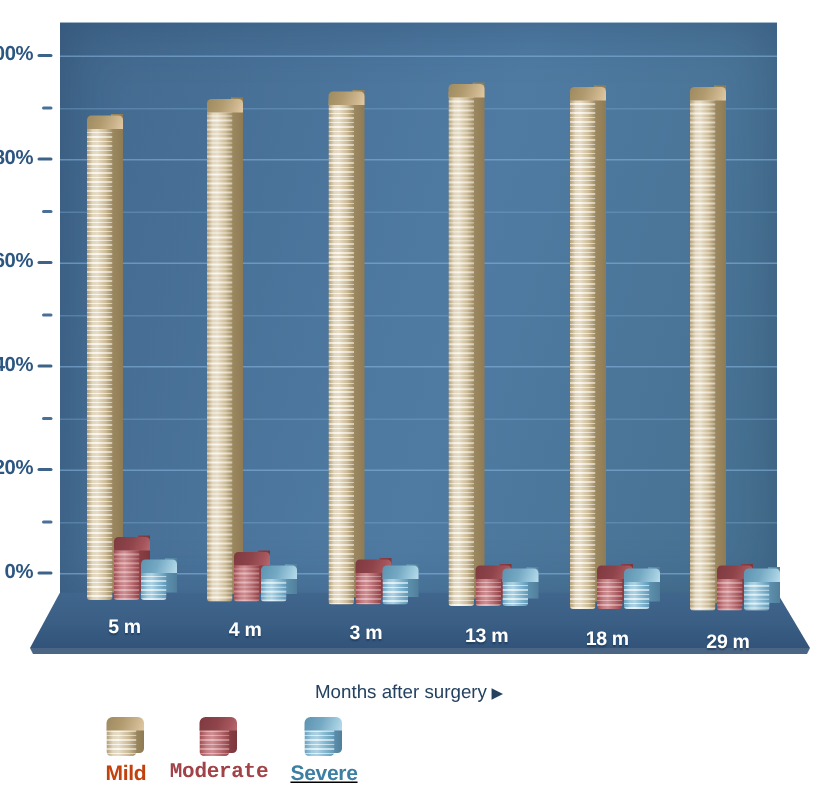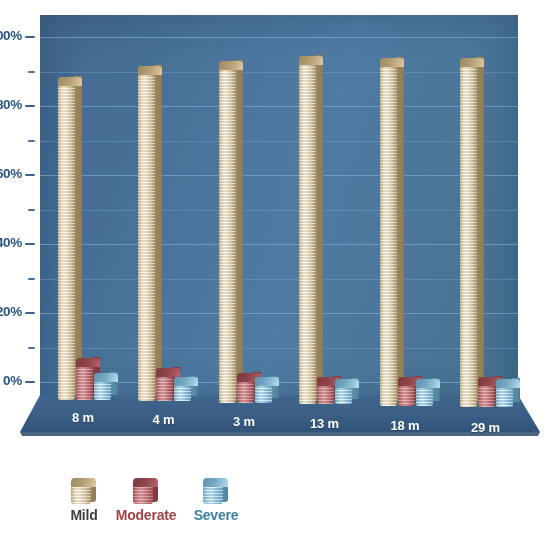--- a/index.html
+++ b/index.html
@@ -167,21 +167,21 @@
       <div class="bar moderate" title="Moderate — 3 m: 7%" style="left: 76px; top: 357.85px; width: 17px; height: 42.15px;">
         <div class="side" style="left: 16px; height: 38.15px;"></div>
         <div class="face" style="height: 37.15px;"></div>
         <div class="cap" style="top: 0px; width: 24px;"></div>
       </div>
       <div class="bar severe" title="Severe — 3 m: 2.5%" style="left: 94px; top: 373.375px; width: 17px; height: 26.625px;">
         <div class="side" style="left: 16px; height: 22.625px;"></div>
         <div class="face" style="height: 21.625px;"></div>
         <div class="cap" style="top: 0px; width: 24px;"></div>
       </div>
-      <div class="catlabel" style="left: 44px; top: 410px; width: 78px;">8 m</div>
+      <div class="catlabel" style="left: 44px; top: 410px; width: 78px;">5 m</div>
       <div class="bar mild" title="Mild — 6 m: 91.5%" style="left: 138.467px; top: 66.325px; width: 17px; height: 335.075px;">
         <div class="side" style="left: 16px; height: 331.075px;"></div>
         <div class="face" style="height: 330.075px;"></div>
         <div class="cap" style="top: 0px; width: 24px;"></div>
       </div>
       <div class="bar moderate" title="Moderate — 6 m: 4%" style="left: 156.467px; top: 368.2px; width: 17px; height: 33.2px;">
         <div class="side" style="left: 16px; height: 29.2px;"></div>
         <div class="face" style="height: 28.2px;"></div>
         <div class="cap" style="top: 0px; width: 24px;"></div>
       </div>
@@ -250,39 +250,42 @@
         <div class="cap" style="top: 0px; width: 24px;"></div>
       </div>
       <div class="bar severe" title="Severe — 24 m: 1%" style="left: 496.333px; top: 378.55px; width: 17px; height: 28.45px;">
         <div class="side" style="left: 16px; height: 24.45px;"></div>
         <div class="face" style="height: 23.45px;"></div>
         <div class="cap" style="top: 0px; width: 24px;"></div>
       </div>
       <div class="catlabel" style="left: 446.333px; top: 420px; width: 78px;">29 m</div>
     </div>
 
+  <div class="axis-title" style="left:210px;top:454px;">
+    <span>Months after surgery</span><span class="arrow">▶</span>
+  </div>
 
   <div class="legend" id="legend">
       <div class="legend-item" style="left: 48px; top: 0px; min-width: 72px;">
         <div class="legend-swatch mild">
           <div class="sw-side" style="background: linear-gradient(to right, rgb(158, 138, 97), rgb(142, 123, 85)) 0% 0% / auto repeat scroll padding-box border-box rgba(0, 0, 0, 0);"></div>
           <div class="sw-face" style="background: repeating-linear-gradient(rgba(255, 255, 255, 0.5) 0px, rgba(255, 255, 255, 0.5) 1px, rgba(150, 128, 92, 0.17) 1px, rgba(150, 128, 92, 0.17) 3px) 0% 0% / auto repeat scroll padding-box border-box, linear-gradient(to right, rgb(184, 164, 125) 0%, rgb(239, 230, 208) 22%, rgb(246, 239, 221) 40%, rgb(217, 201, 165) 72%, rgb(160, 142, 103) 100%) 0% 0% / auto repeat scroll padding-box border-box rgba(0, 0, 0, 0);"></div>
           <div class="sw-cap" style="width: 25px; background: linear-gradient(110deg, rgb(159, 138, 96) 0%, rgb(176, 154, 110) 40%, rgb(201, 177, 137) 72%, rgb(224, 201, 164) 100%) 0% 0% / auto repeat scroll padding-box border-box rgba(0, 0, 0, 0);"></div>
         </div>
-        <div class="legend-label" style="color: #404040;">Mild</div>
-      </div>
-      <div class="legend-item" style="left: 110px; top: 0px; min-width: 72px;">
+        <div class="legend-label" style="color: #c2410c;">Mild</div>
+      </div>
+      <div class="legend-item" style="left: 110px; top: 0px; min-width: 72px; font-family: Liberation Mono, monospace;">
         <div class="legend-swatch moderate">
           <div class="sw-side" style="background: linear-gradient(to right, rgb(140, 64, 70), rgb(123, 55, 61)) 0% 0% / auto repeat scroll padding-box border-box rgba(0, 0, 0, 0);"></div>
           <div class="sw-face" style="background: repeating-linear-gradient(rgba(255, 255, 255, 0.3) 0px, rgba(255, 255, 255, 0.3) 1px, rgba(125, 45, 48, 0.15) 1px, rgba(125, 45, 48, 0.15) 3px) 0% 0% / auto repeat scroll padding-box border-box, linear-gradient(to right, rgb(168, 82, 87) 0%, rgb(208, 140, 144) 24%, rgb(221, 160, 164) 42%, rgb(192, 119, 124) 70%, rgb(150, 70, 75) 100%) 0% 0% / auto repeat scroll padding-box border-box rgba(0, 0, 0, 0);"></div>
           <div class="sw-cap" style="width: 25px; background: linear-gradient(110deg, rgb(126, 58, 64) 0%, rgb(141, 67, 73) 45%, rgb(164, 85, 91) 78%, rgb(184, 104, 110) 100%) 0% 0% / auto repeat scroll padding-box border-box rgba(0, 0, 0, 0);"></div>
         </div>
         <div class="legend-label" style="color: rgb(160, 66, 72);">Moderate</div>
       </div>
-      <div class="legend-item" style="left: 180px; top: 0px; min-width: 72px;">
+      <div class="legend-item" style="left: 180px; top: 0px; min-width: 72px; text-decoration: underline;">
         <div class="legend-swatch severe">
           <div class="sw-side" style="background: linear-gradient(to right, rgb(94, 147, 176), rgb(81, 127, 155)) 0% 0% / auto repeat scroll padding-box border-box rgba(0, 0, 0, 0);"></div>
           <div class="sw-face" style="background: repeating-linear-gradient(rgba(255, 255, 255, 0.52) 0px, rgba(255, 255, 255, 0.52) 1px, rgba(60, 120, 160, 0.18) 1px, rgba(60, 120, 160, 0.18) 3px) 0% 0% / auto repeat scroll padding-box border-box, linear-gradient(to right, rgb(114, 170, 198) 0%, rgb(181, 219, 234) 24%, rgb(198, 229, 241) 42%, rgb(147, 196, 218) 70%, rgb(106, 160, 189) 100%) 0% 0% / auto repeat scroll padding-box border-box rgba(0, 0, 0, 0);"></div>
           <div class="sw-cap" style="width: 25px; background: linear-gradient(110deg, rgb(93, 147, 177) 0%, rgb(117, 169, 195) 45%, rgb(156, 200, 220) 78%, rgb(185, 220, 236) 100%) 0% 0% / auto repeat scroll padding-box border-box rgba(0, 0, 0, 0);"></div>
         </div>
         <div class="legend-label" style="color: rgb(61, 127, 163);">Severe</div>
       </div>
     </div>
 
 </div>

